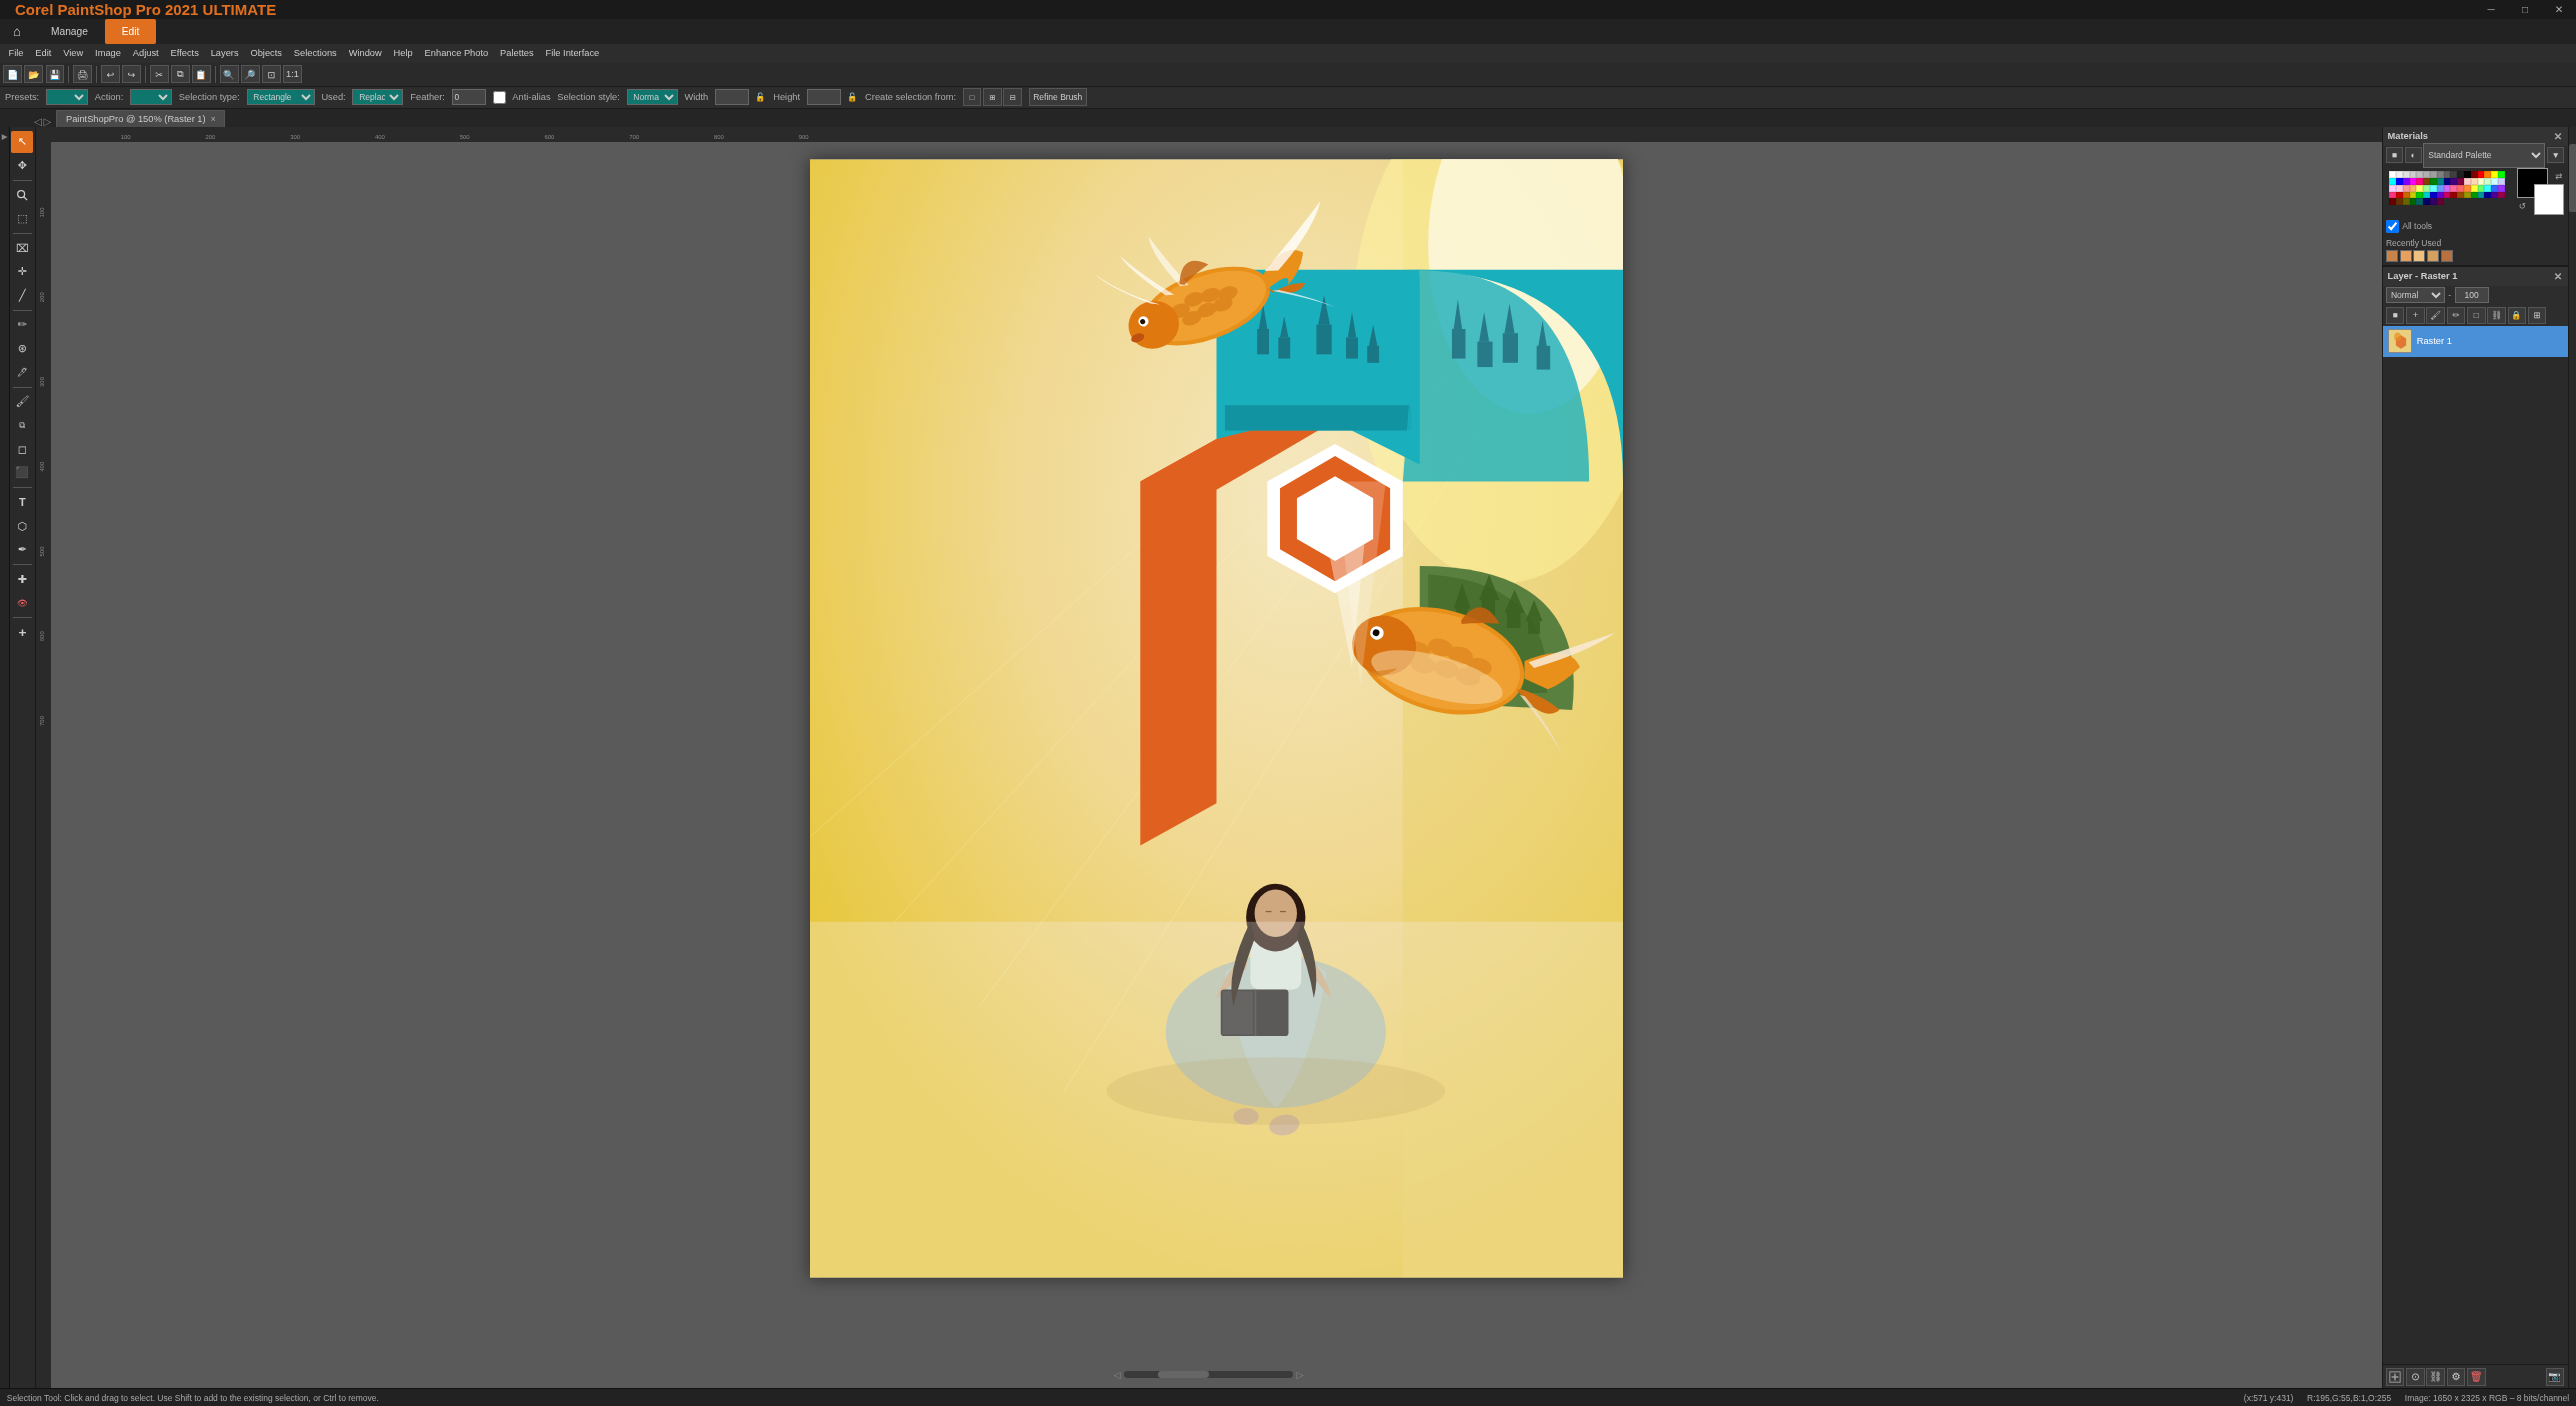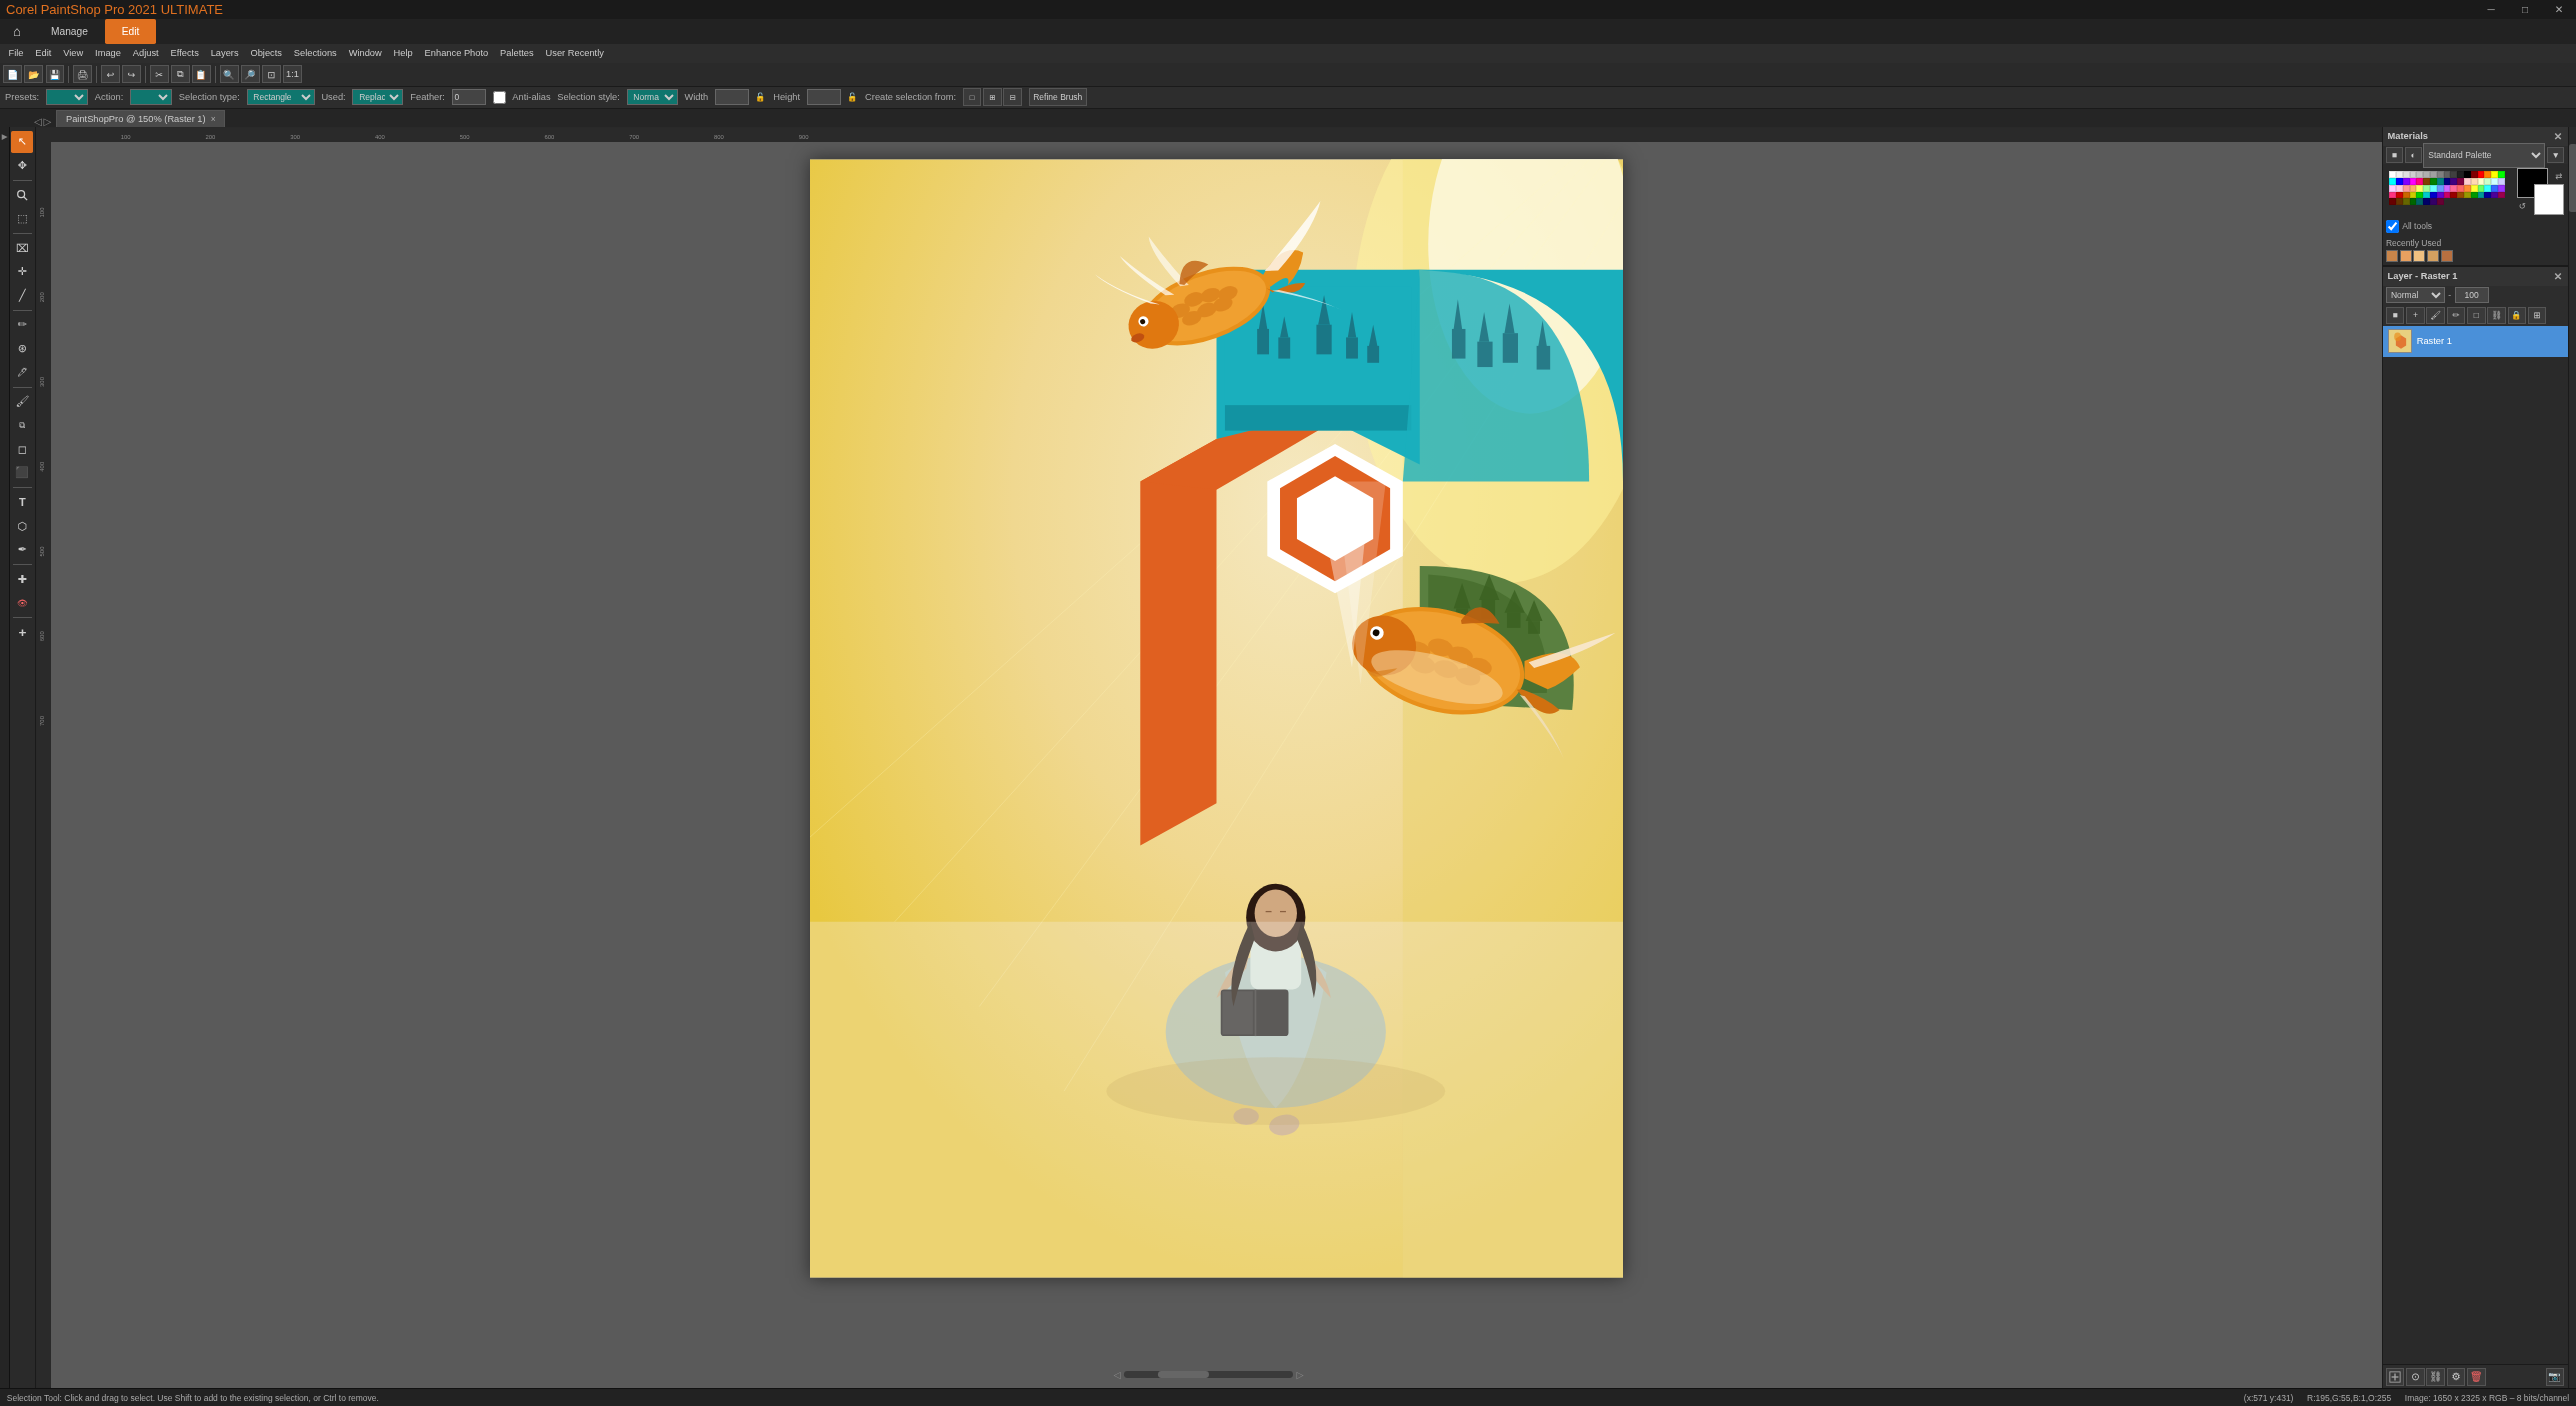--- a/index.html
+++ b/index.html
@@ -492,21 +492,21 @@
       gap: 3.4px;
       padding: 1.7px 3.4px;
       font-size: 8.5px;
       color: #aaa;
     }
   </style>
 </head>
 <body>
 
 <div id="title-bar">
-  <span id="app-icon" style="margin-left:6px; color:#e07020; font-weight:normal; font-size:13px;">Corel PaintShop Pro 2021 ULTIMATE</span>
+  <span id="app-icon" style="margin-left:15px; color:#e07020; font-weight:bold; font-size:15px;">Corel PaintShop Pro 2021 ULTIMATE</span>
   <div id="title-bar-controls">
     <div class="title-btn">─</div>
     <div class="title-btn">□</div>
     <div class="title-btn close">✕</div>
   </div>
 </div>
 
 <div id="nav-bar">
   <div id="home-btn">
     <span style="font-size:13.6px;">⌂</span>
@@ -522,21 +522,21 @@
   <div class="menu-item">Image</div>
   <div class="menu-item">Adjust</div>
   <div class="menu-item">Effects</div>
   <div class="menu-item">Layers</div>
   <div class="menu-item">Objects</div>
   <div class="menu-item">Selections</div>
   <div class="menu-item">Window</div>
   <div class="menu-item">Help</div>
   <div class="menu-item">Enhance Photo</div>
   <div class="menu-item">Palettes</div>
-  <div class="menu-item">User Recently</div>
+  <div class="menu-item">File Interface</div>
 </div>
 
 <div id="toolbar">
   <div class="toolbar-btn">📄</div>
   <div class="toolbar-btn">📂</div>
   <div class="toolbar-btn">💾</div>
   <div class="toolbar-separator"></div>
   <div class="toolbar-btn">🖨</div>
   <div class="toolbar-separator"></div>
   <div class="toolbar-btn">↩</div>

